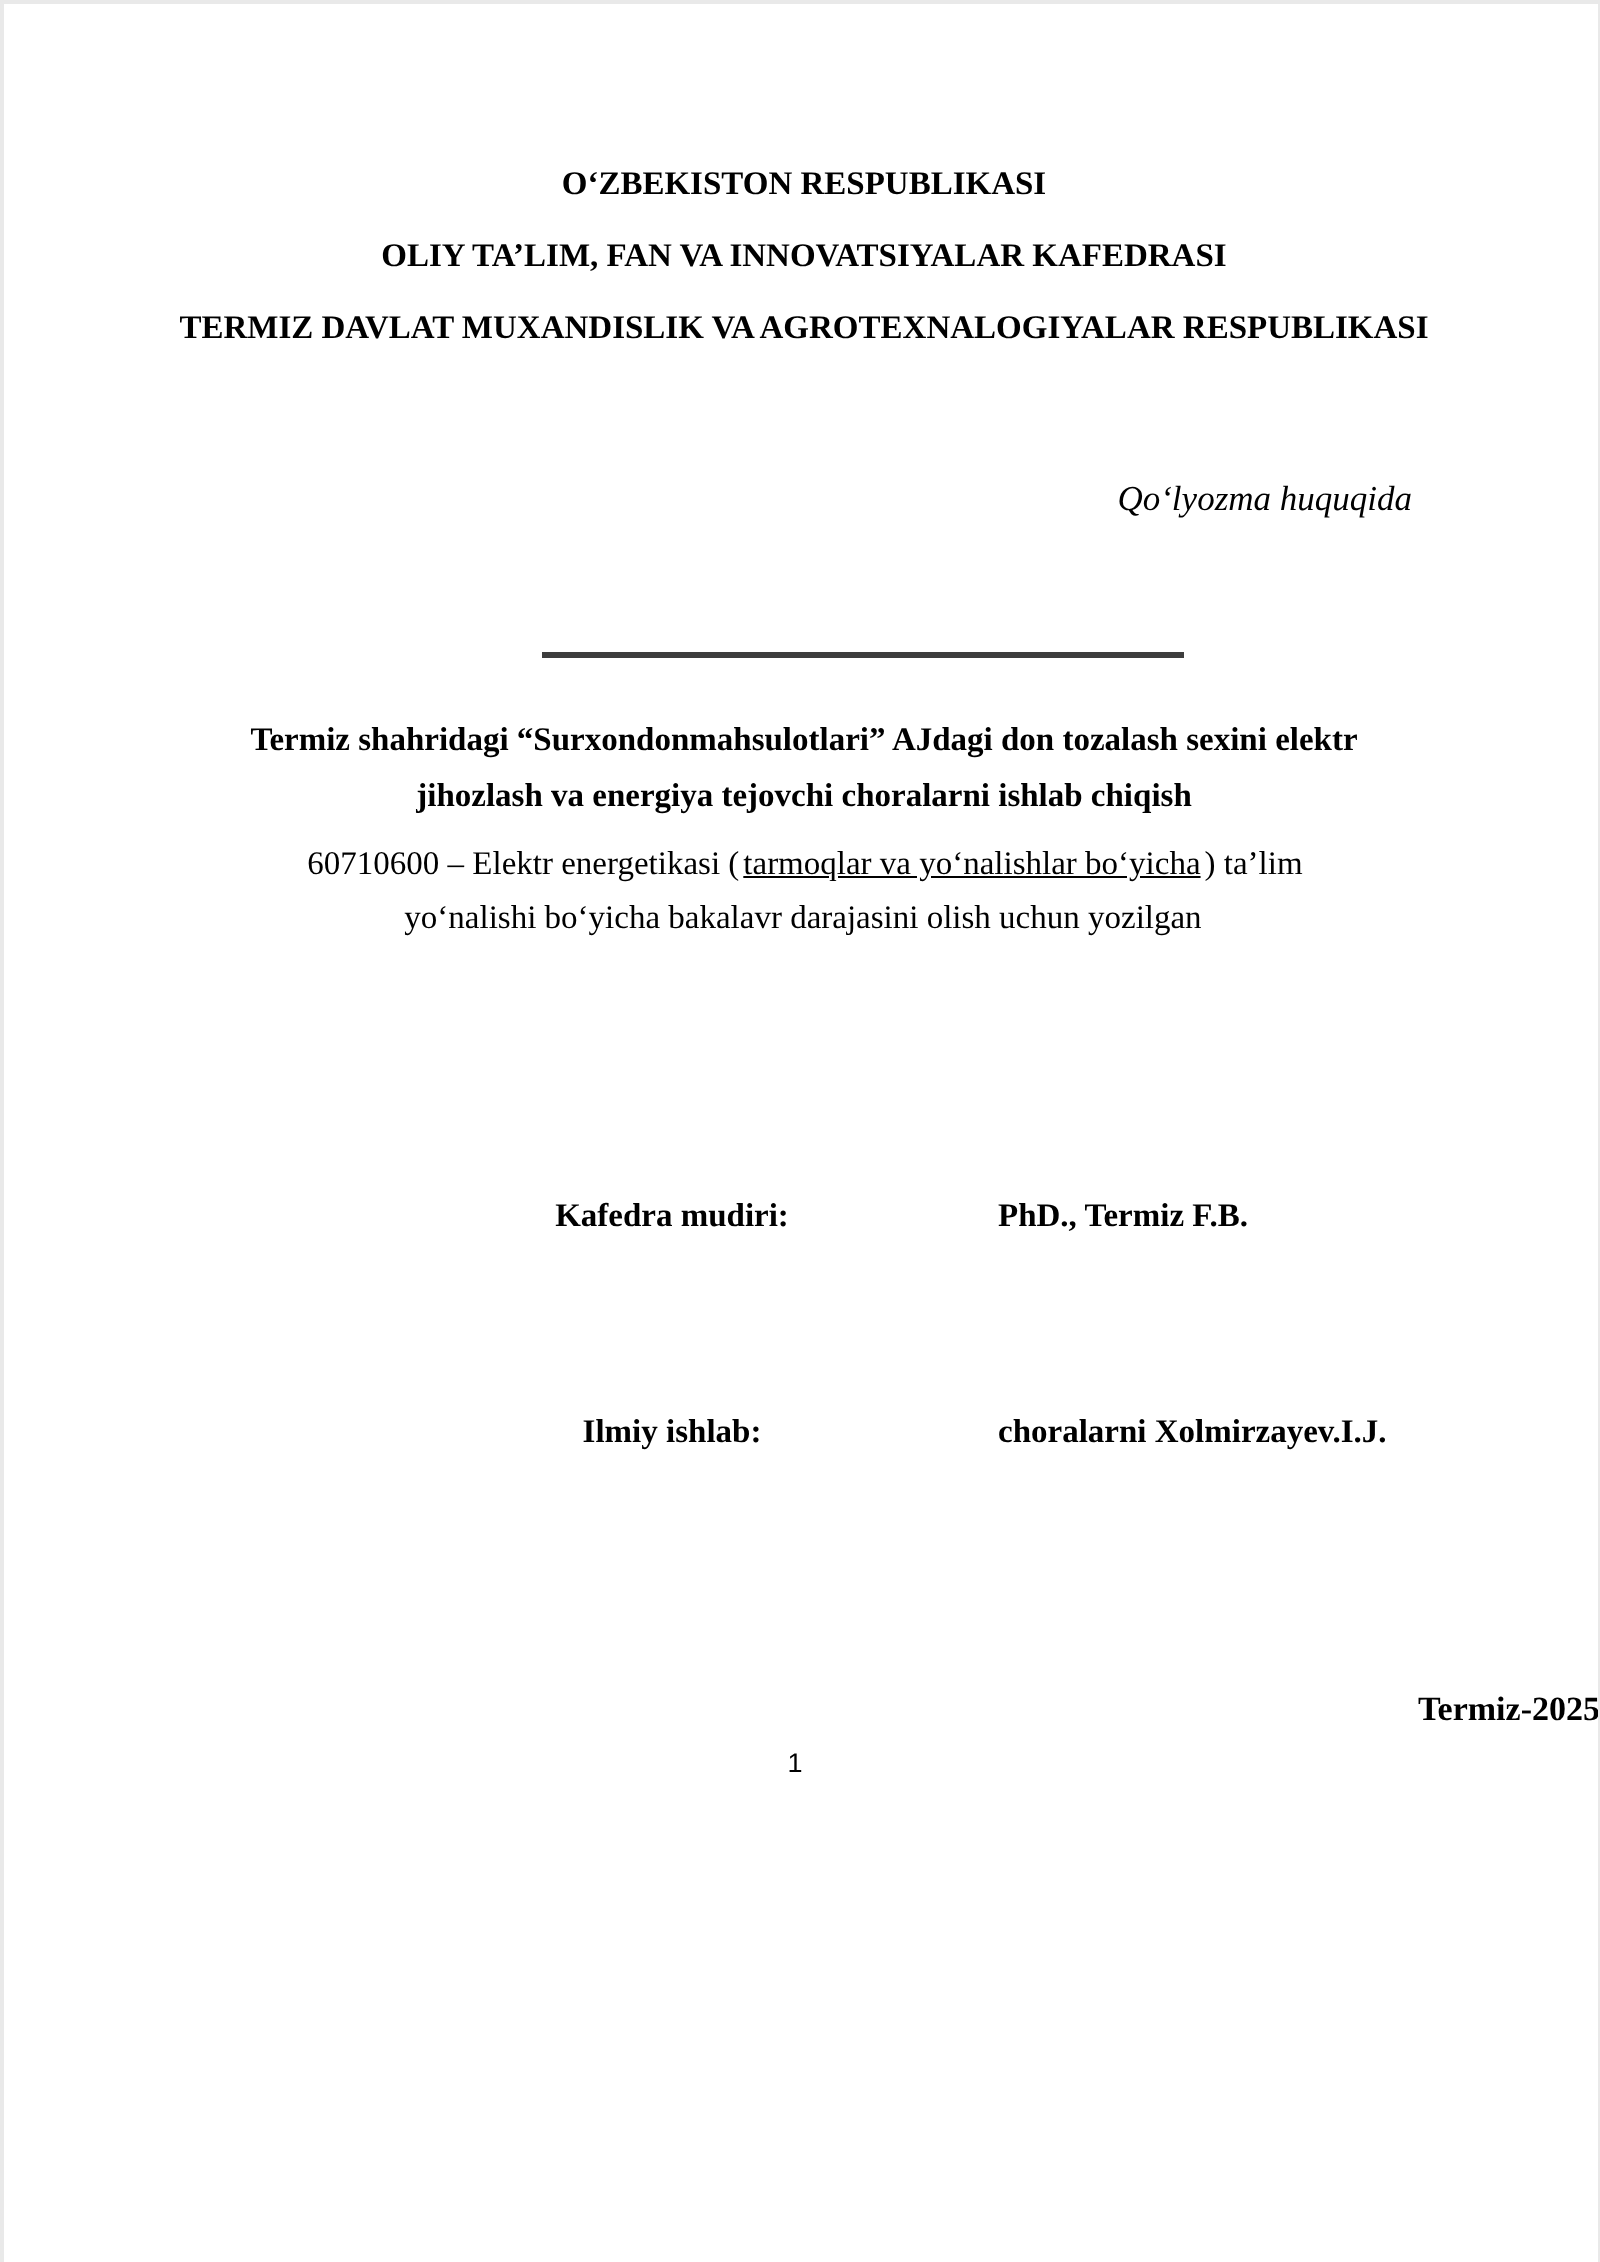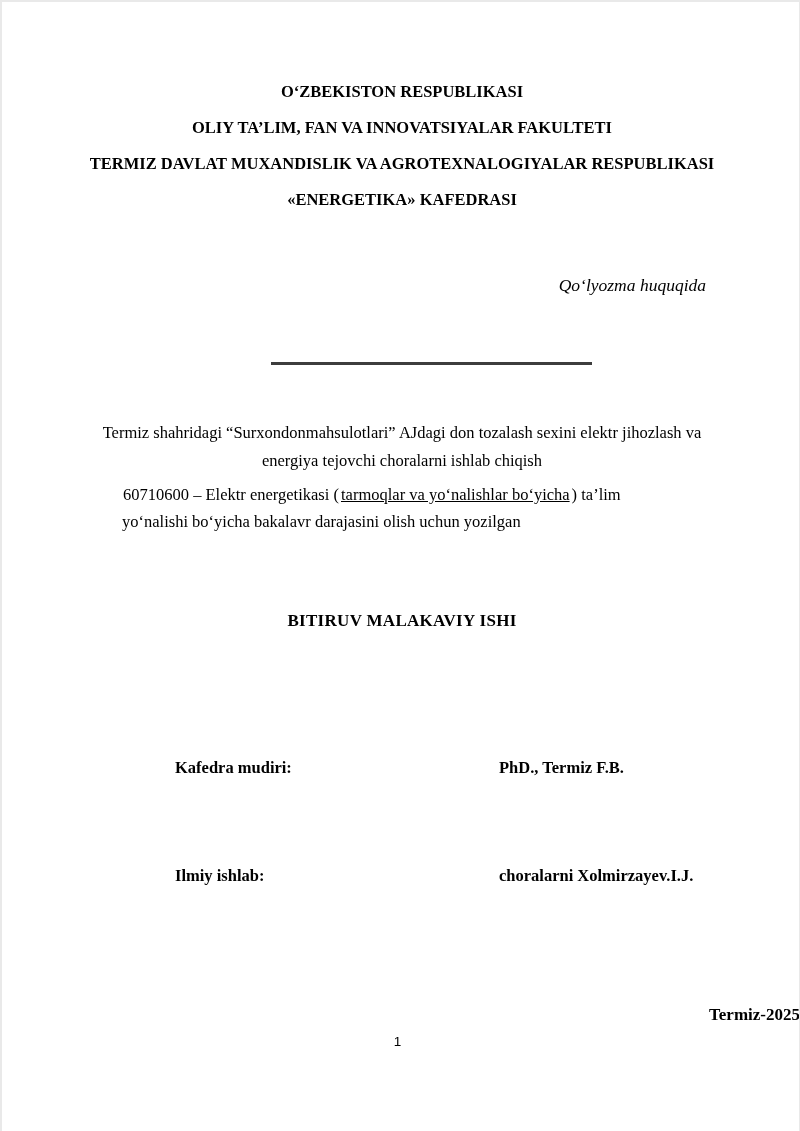--- a/index.html
+++ b/index.html
@@ -36,51 +36,52 @@
     line-height: 24px;
     margin-left: 20px;
   }
   .rule {
     margin: 64px 0 0 268px;
     width: 321px;
     height: 0;
     border-top: 3px solid var(--rule-line);
   }
   .thesis-title {
-    margin: 51px auto 0;
+    margin: 24px auto 0;
     max-width: 612px;
     text-align: center;
-    font-weight: normal;
+    font-weight: bold;
     font-size: 16.5px;
     line-height: 28px;
   }
   .program {
     margin: 4px auto 0;
     max-width: 562px;
+    text-align: center;
     font-size: 16.5px;
     line-height: 27px;
   }
   .program .underlined { text-decoration: underline; }
   .work-type {
     margin-top: 72px;
     text-align: center;
     font-weight: bold;
     font-size: 17px;
     line-height: 23px;
     letter-spacing: 0.3px;
   }
   .sig-row {
     display: flex;
     margin: 121px 0 0 170px;
     font-weight: bold;
     font-size: 16.5px;
     line-height: 24px;
   }
   .sig-row.second { margin-top: 80px; }
-  .sig-role { width: 324px; flex: none; }
+  .sig-role { width: 324px; flex: none; text-align: center; }
   .sig-person { flex: none; }
   .footer-city {
     margin-top: 112px;
     text-align: right;
     font-weight: bold;
     font-size: 17px;
     line-height: 24px;
   }
   .page-num {
     margin-top: 5px;
@@ -91,34 +92,32 @@
     padding-right: 10px;
   }
 </style>
 </head>
 <body>
 
 <div class="page">
 
   <div class="header">
     <p class="header-line">OʻZBEKISTON RESPUBLIKASI</p>
-    <p class="header-line">OLIY TA’LIM, FAN VA INNOVATSIYALAR FAKULTETI</p>
+    <p class="header-line">OLIY TA’LIM, FAN VA INNOVATSIYALAR KAFEDRASI</p>
     <p class="header-line">TERMIZ DAVLAT MUXANDISLIK VA AGROTEXNALOGIYALAR RESPUBLIKASI</p>
-    <p class="header-line">«ENERGETIKA» KAFEDRASI</p>
   </div>
 
   <p class="manuscript-note">Qoʻlyozma huquqida</p>
 
   <div class="rule"></div>
 
   <h1 class="thesis-title">Termiz shahridagi “Surxondonmahsulotlari” AJdagi don tozalash sexini elektr jihozlash va energiya tejovchi choralarni ishlab chiqish</h1>
 
   <p class="program"><span>60710600 – Elektr energetikasi (</span><span class="underlined">tarmoqlar va yoʻnalishlar boʻyicha</span><span>) ta’lim yoʻnalishi boʻyicha bakalavr darajasini olish uchun yozilgan</span></p>
 
-  <p class="work-type">BITIRUV MALAKAVIY ISHI</p>
 
   <div class="sig-row">
     <span class="sig-role">Kafedra mudiri:</span>
     <span class="sig-person">PhD., Termiz F.B.</span>
   </div>
 
   <div class="sig-row second">
     <span class="sig-role">Ilmiy ishlab:</span>
     <span class="sig-person">choralarni Xolmirzayev.I.J.</span>
   </div>

